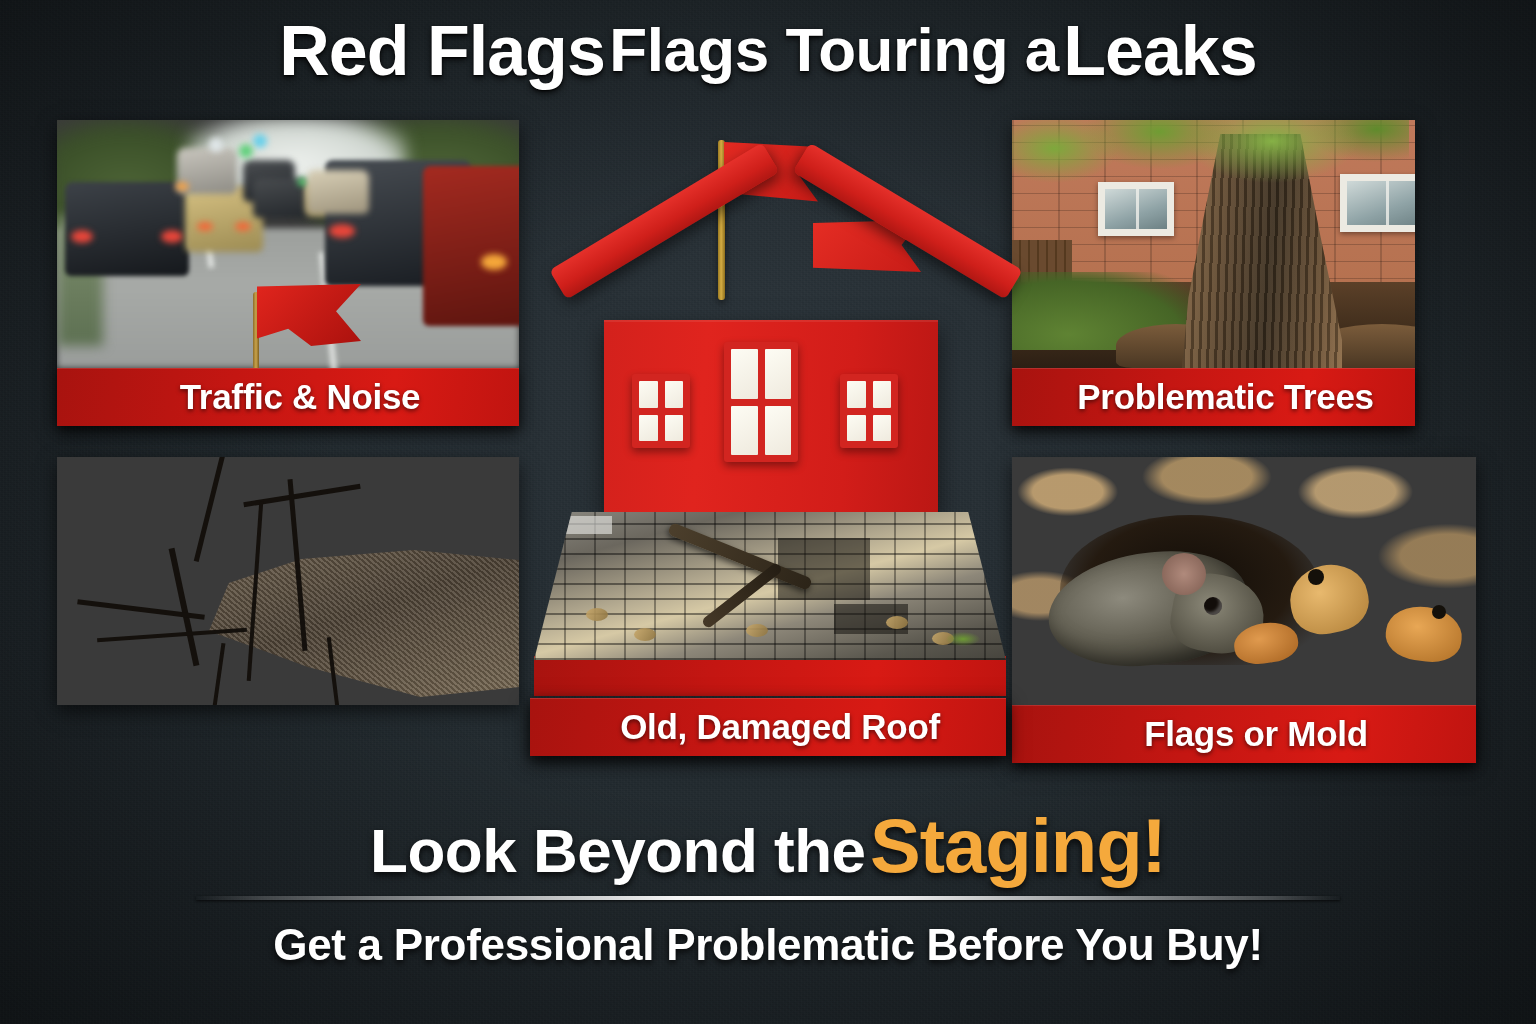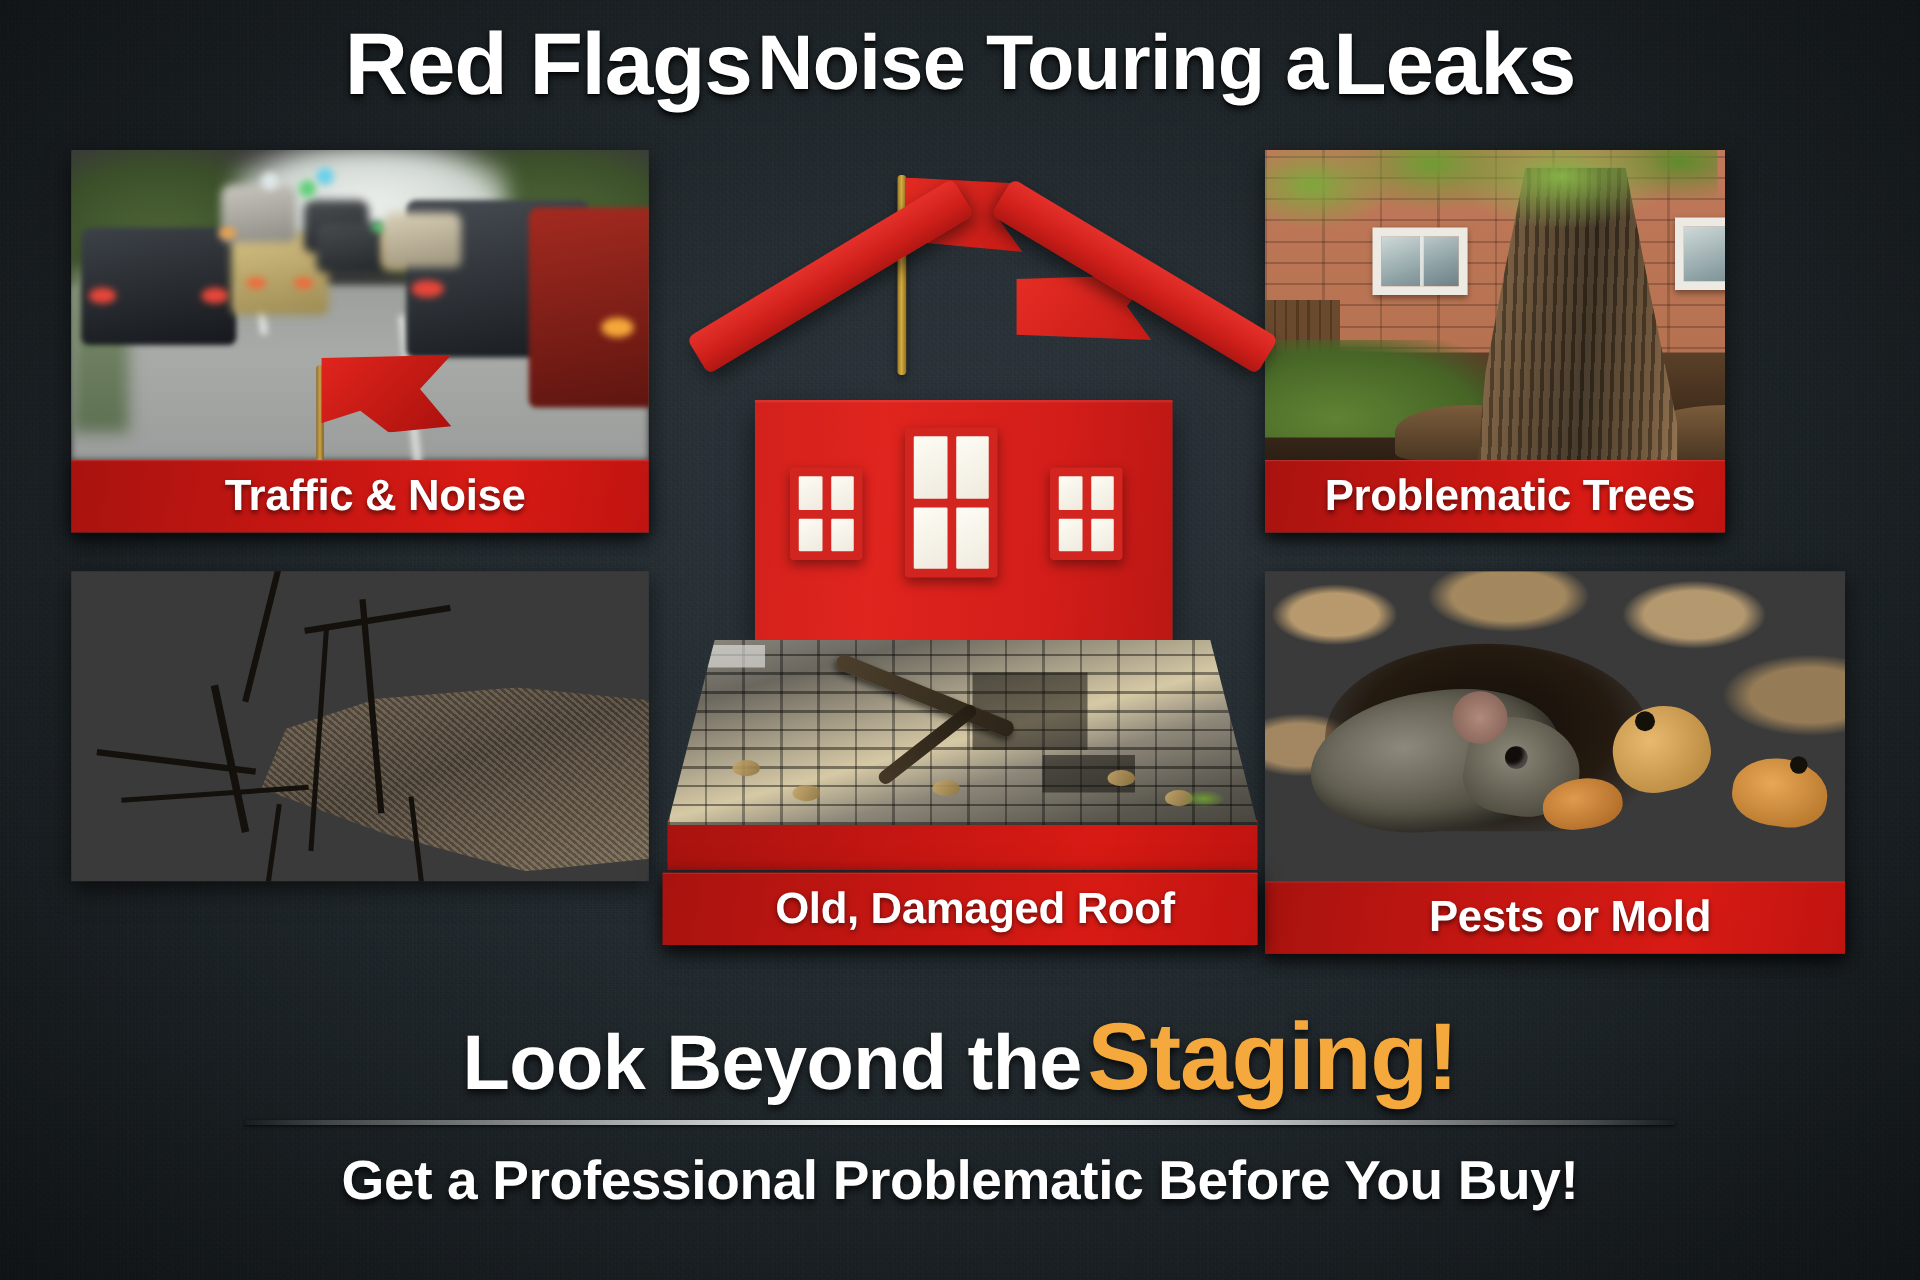--- a/index.html
+++ b/index.html
@@ -67,21 +67,21 @@
     padding-left:24px;
   }
   .card .cap span{
     color:#fff; font-size:35px; font-weight:700;
     font-stretch:condensed; letter-spacing:-.3px;
     text-shadow:0 2px 4px rgba(0,0,0,.55);
     white-space:nowrap;
   }
 
   #card-traffic  { left:57px;  top:120px; width:462px; }
-  #card-trees    { left:1012px;top:120px; width:368px; }
+  #card-trees    { left:1012px;top:120px; width:403px; }
   #card-cracks   { left:57px;  top:457px; width:462px; }
   #card-pests    { left:1012px;top:457px; width:464px; }
 
   
   .p-traffic{ background:linear-gradient(180deg,#9fae9a 0%, #8c9a88 14%, #b9bcb7 36%, #a9aca8 58%, #9b9e9b 100%); }
   .tr-trees-l{ position:absolute; left:-10px; top:-6px; width:200px; height:150px;
     background:radial-gradient(ellipse at 40% 50%, #4d6436 0%, #3a4f28 55%, rgba(58,79,40,0) 75%);
     filter:blur(9px); }
   .tr-trees-r{ position:absolute; right:-10px; top:-10px; width:230px; height:150px;
     background:radial-gradient(ellipse at 60% 50%, #51683a 0%, #3c5129 55%, rgba(60,81,41,0) 75%);
@@ -269,21 +269,21 @@
 </head>
 <body>
 
 <div class="bg-root">
   <div class="bg-noise"></div>
   <div class="bg-vig"></div>
 </div>
 
 <div class="headline">
   <span class="hl-strong">Red Flags</span>
-  <span class="hl-light">Noise Touring a</span>
+  <span class="hl-light">Flags Touring a</span>
   <span class="hl-strong">Leaks</span>
 </div>
 
 <div class="card" id="card-traffic">
   <div class="photo p-traffic">
     <div class="tr-trees-l"></div>
     <div class="tr-trees-r"></div>
     <div class="tr-sky"></div>
     <div class="tr-road"></div>
     <div class="tr-curb"></div>
@@ -365,21 +365,21 @@
     <div class="rat-head"></div>
     <div class="rat-ear"></div>
     <div class="rat-eye"></div>
     <div class="pest" style="left:278px;top:108px;width:78px;height:68px;background:radial-gradient(ellipse at 40% 38%,#e8b96e,#b07f37);transform:rotate(-12deg);"></div>
     <div class="pest" style="left:296px;top:112px;width:16px;height:16px;background:#14100a;border-radius:50%;"></div>
     <div class="pest" style="left:222px;top:166px;width:64px;height:40px;background:radial-gradient(ellipse at 40% 38%,#e09a4e,#a6621f);transform:rotate(-8deg);"></div>
     <div class="pest" style="left:374px;top:150px;width:76px;height:54px;background:radial-gradient(ellipse at 40% 38%,#e8a755,#ad6d24);transform:rotate(8deg);"></div>
     <div class="pest" style="left:420px;top:148px;width:14px;height:14px;background:#14100a;border-radius:50%;"></div>
   </div>
   <div class="cap">
-    <span>Pests or Mold</span>
+    <span>Flags or Mold</span>
   </div>
 </div>
 
 <div class="center-stage">
   <div class="pole"></div>
   <div class="flag-top"></div>
   <div class="flag-roof"></div>
   <div class="roof-l"></div>
   <div class="roof-r"></div>
   <div class="house-wall"></div>

